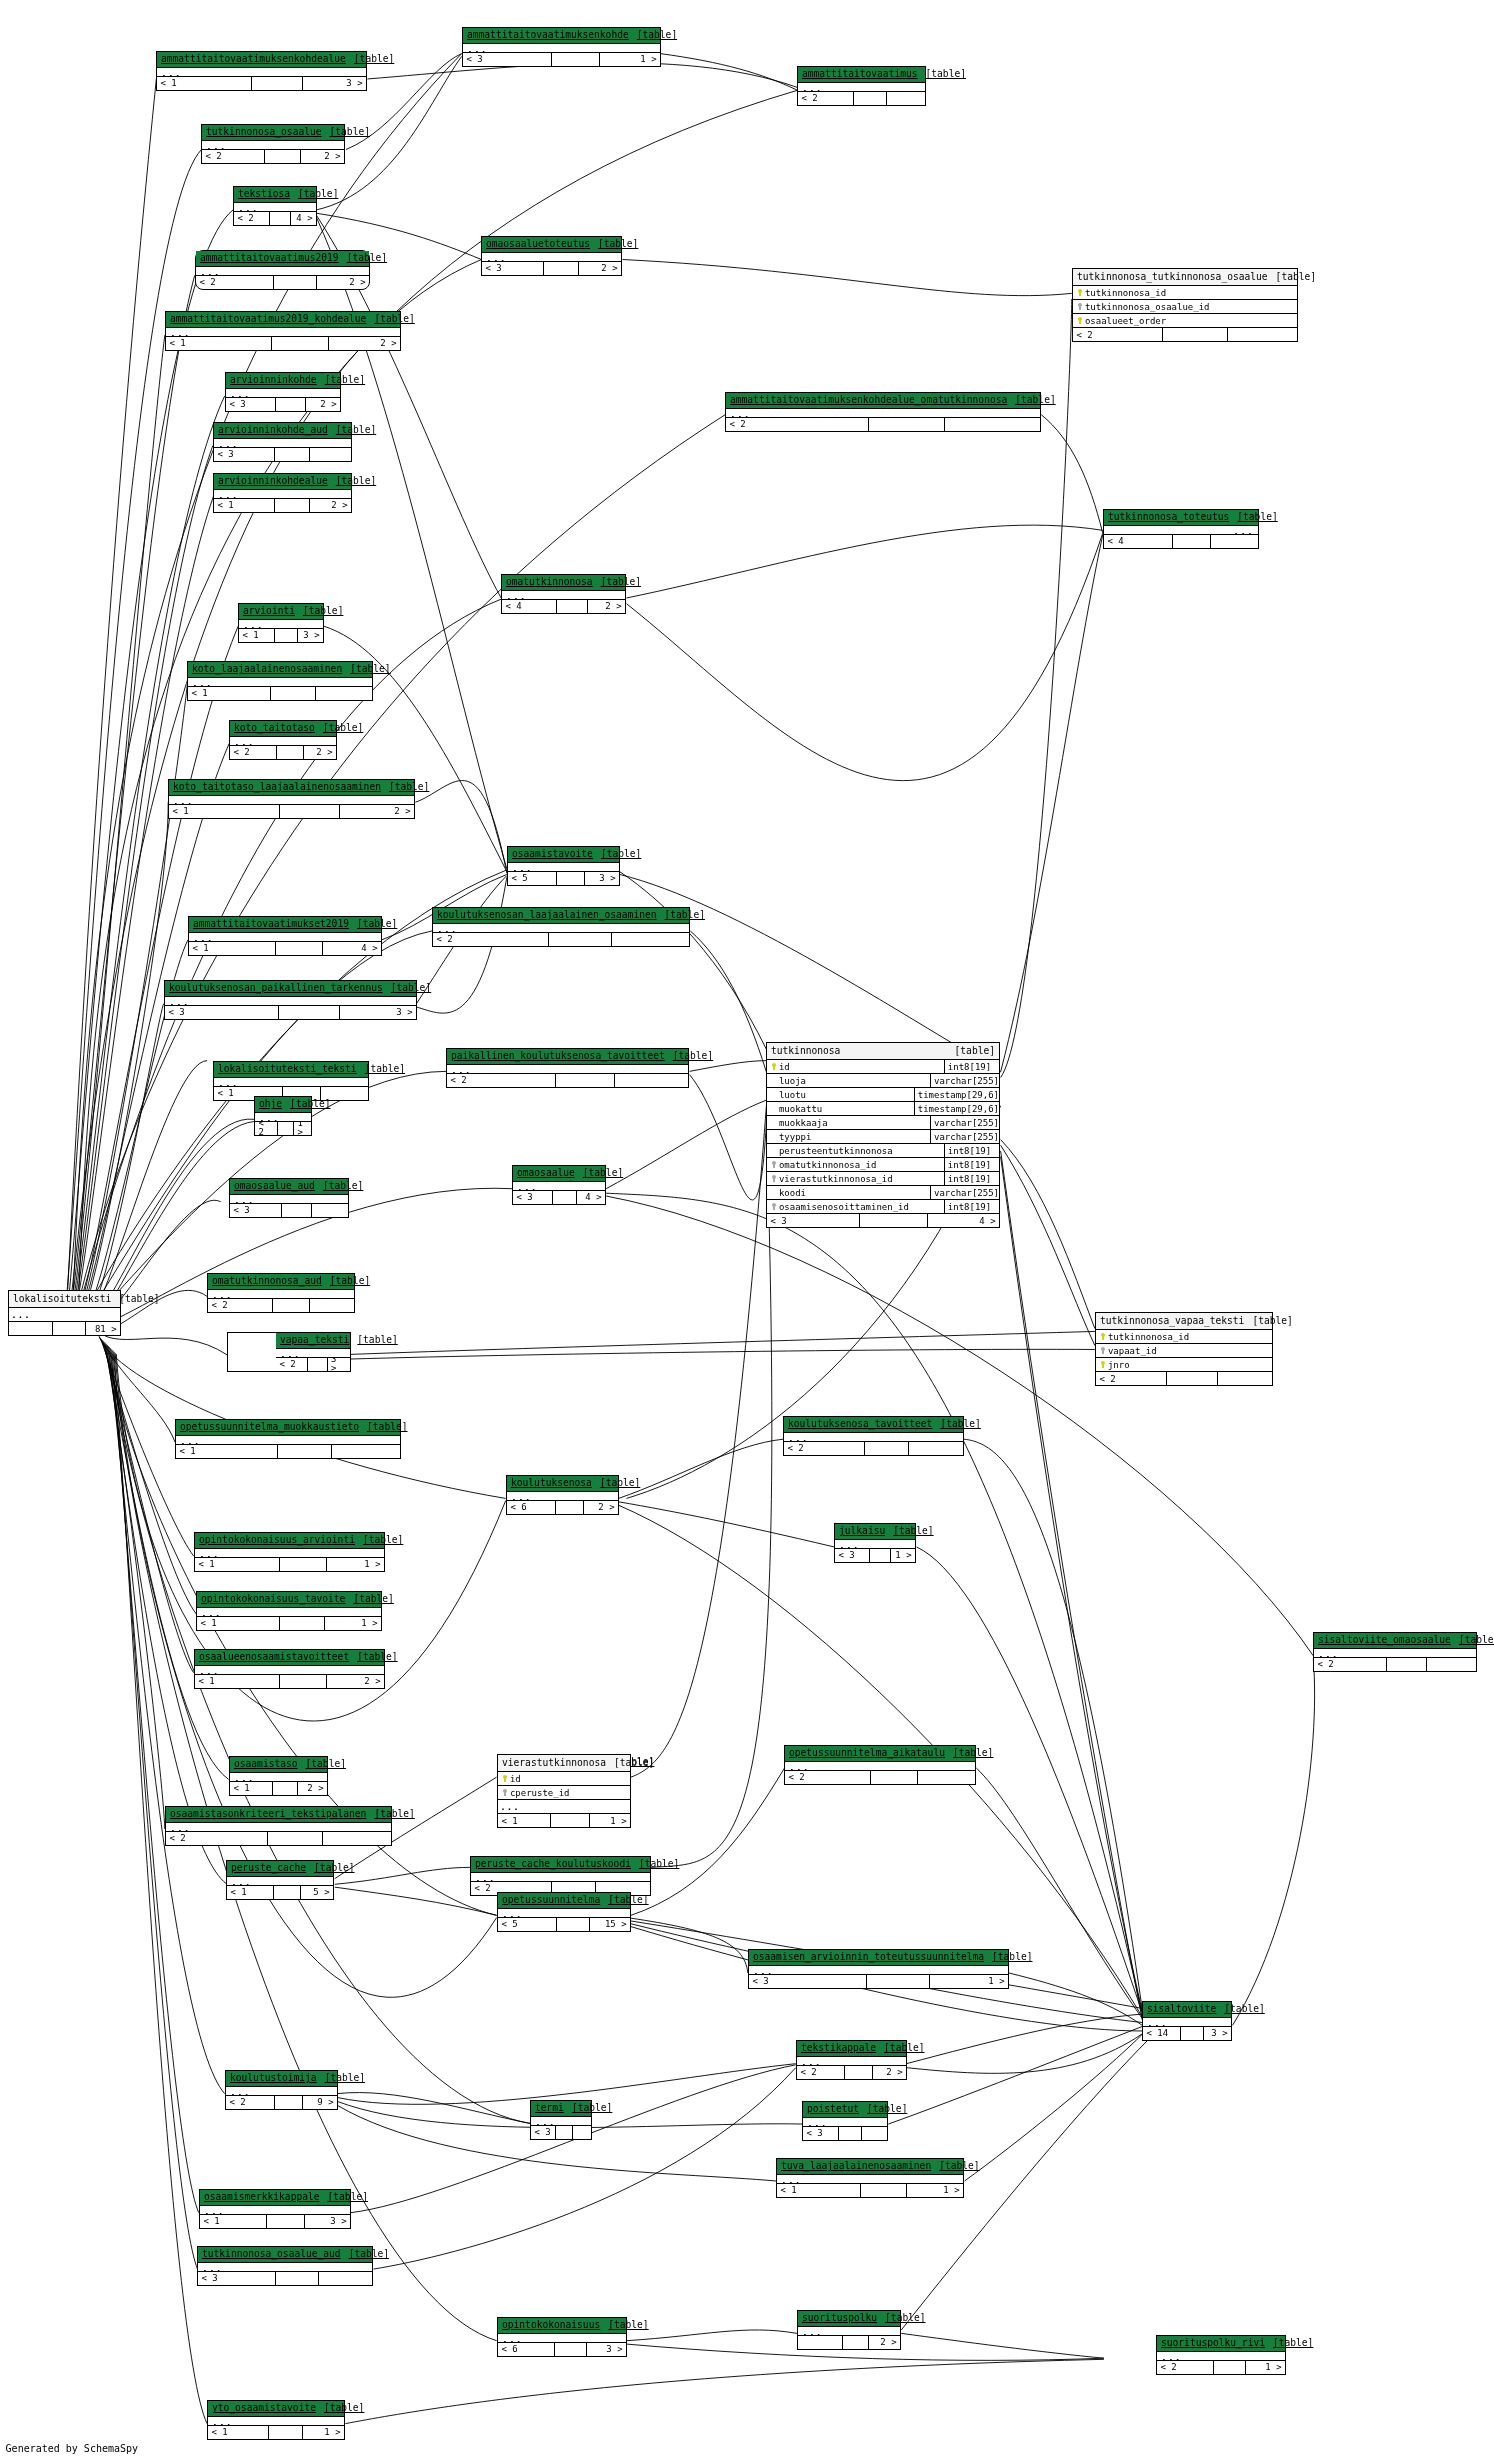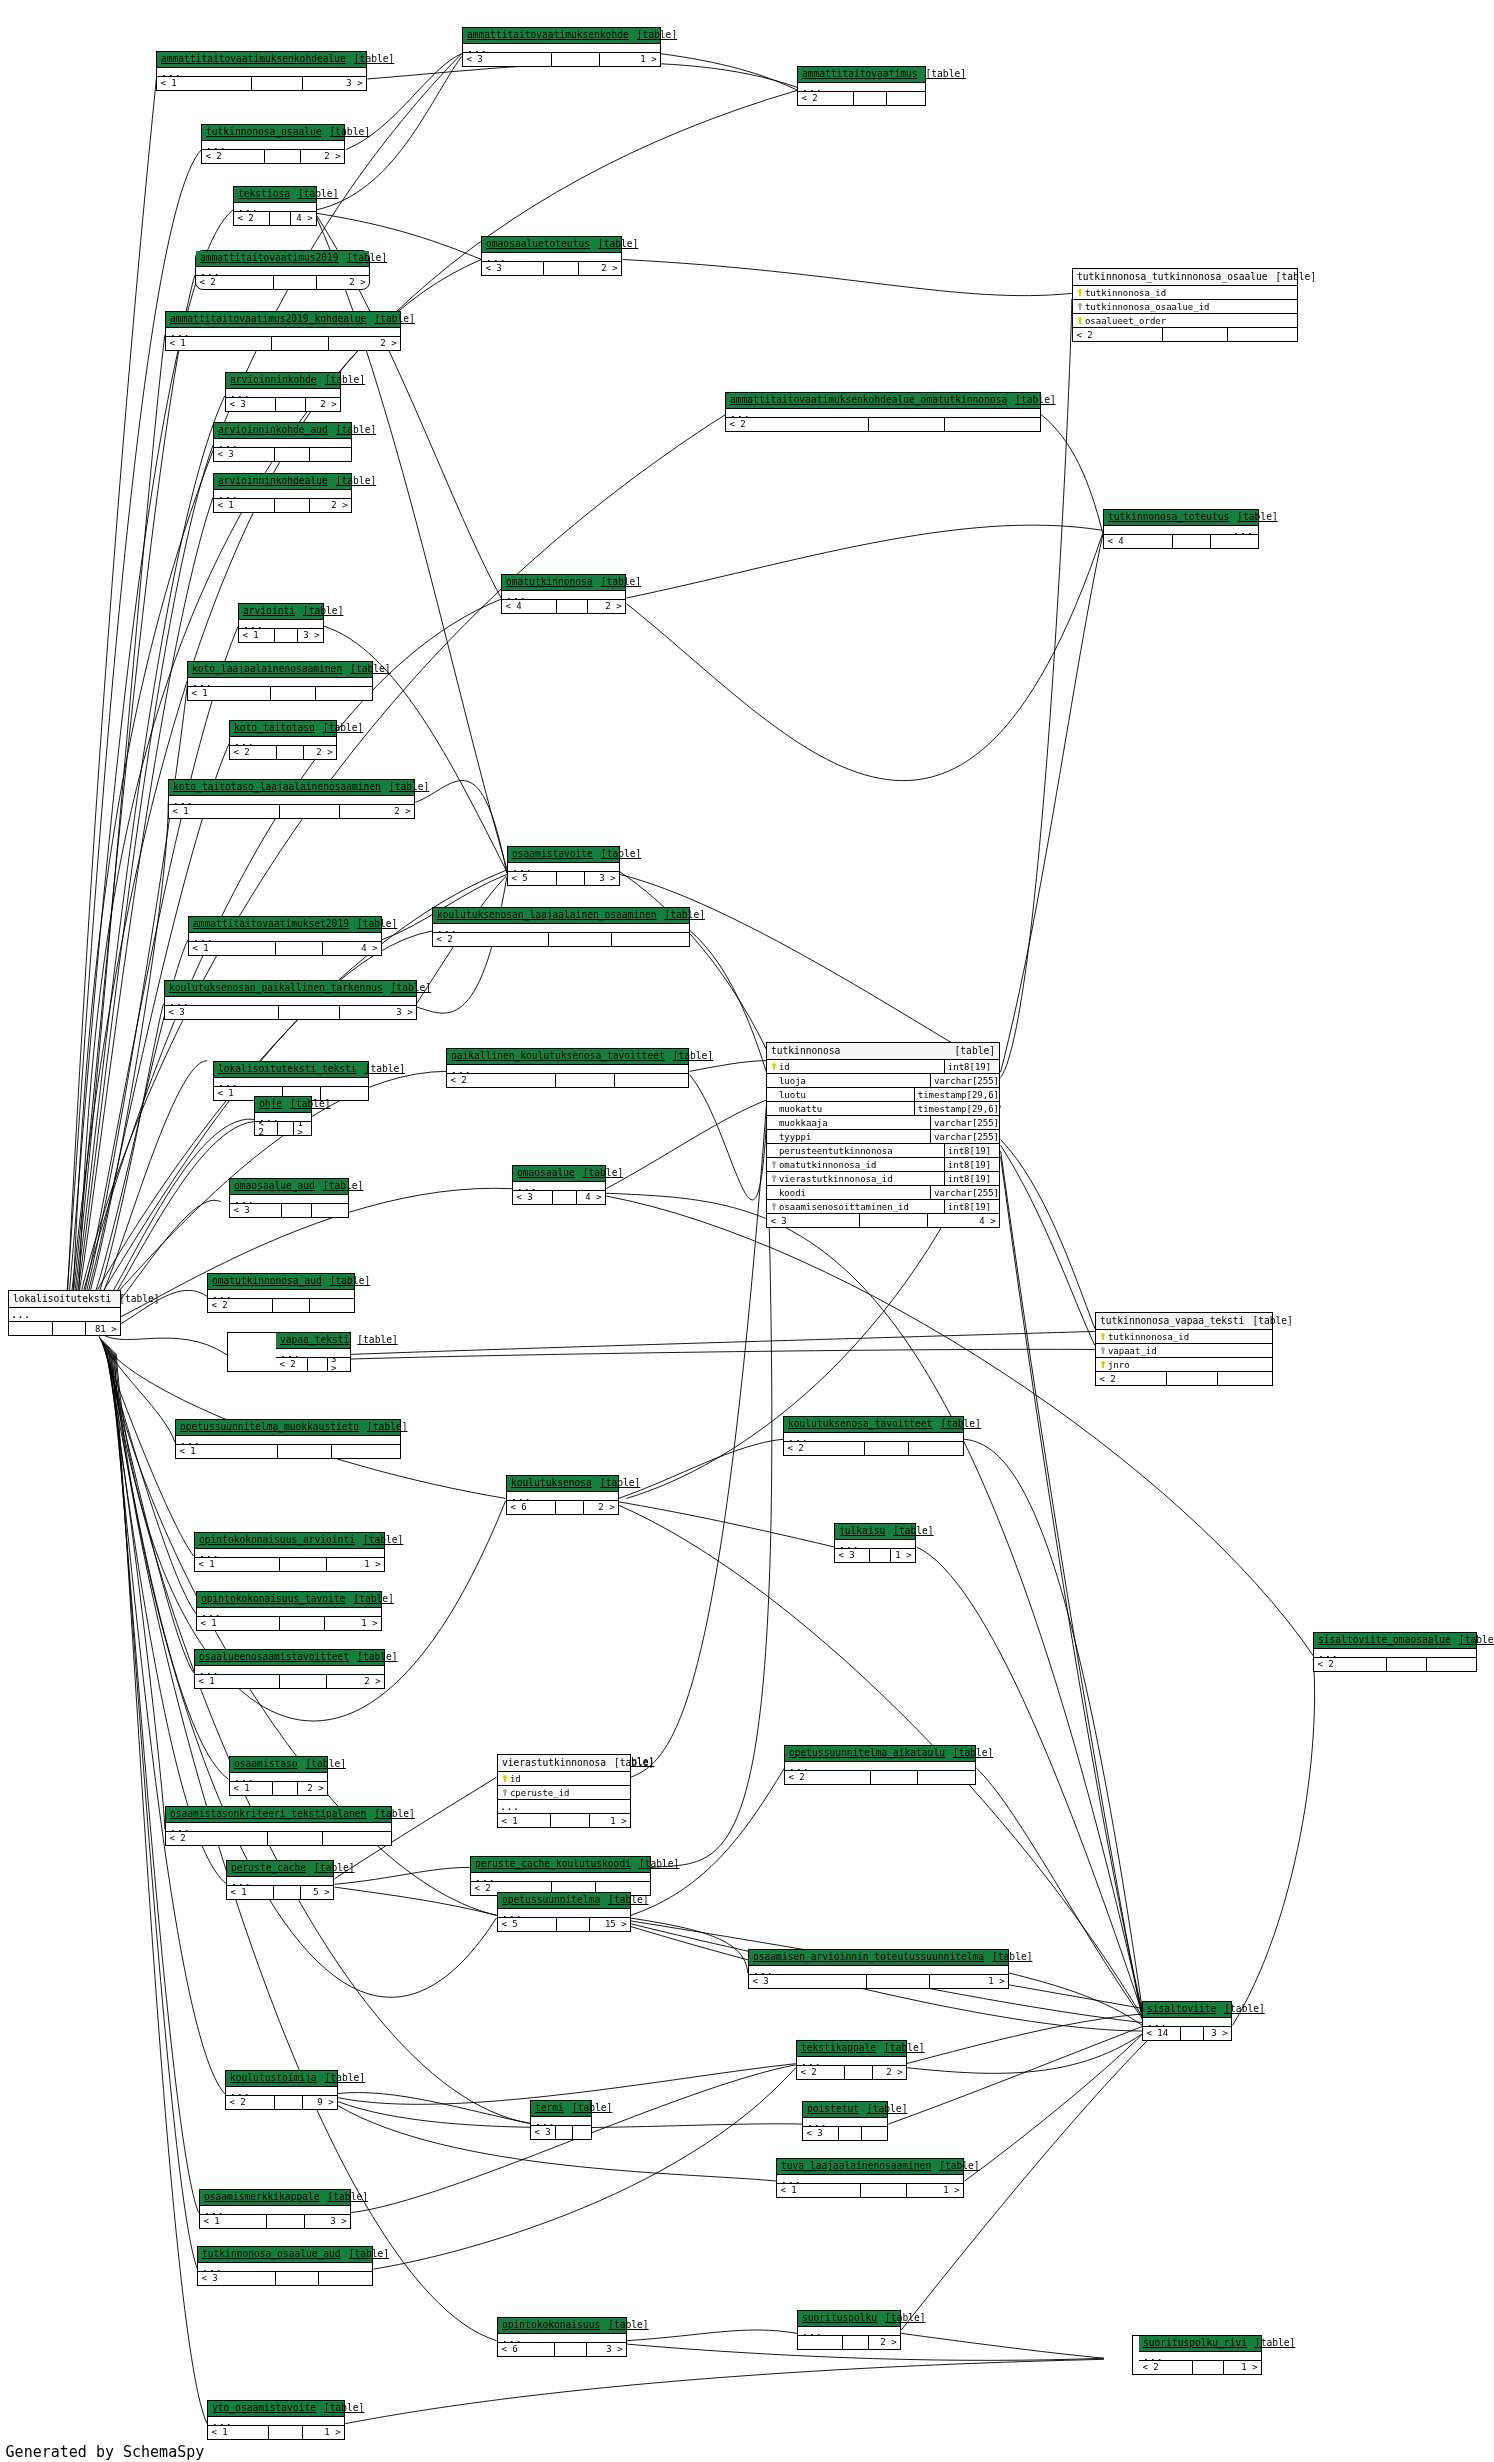--- a/index.html
+++ b/index.html
@@ -168,21 +168,21 @@
   }
   .dnode .foot > div:last-child { border-right: none; }
   .dnode .foot .fl { flex: 2 1 0; justify-content: flex-start; }
   .dnode .foot .fm { flex: 1.4 1 0; }
   .dnode .foot .fr { flex: 1.5 1 0; justify-content: flex-end; }
 
   #footer {
     position: absolute;
     left: 5.6px;
     top: 2443px;
-    font-size: 15px;
+    font-size: 10px;
     color: #000000;
     font-family: "DejaVu Sans Mono", "Liberation Mono", monospace;
     text-align: right;
   }
 </style>
 </head>
 <body>
 
 <div id="canvas">
 
@@ -947,21 +947,21 @@
           <span class="tname">suorituspolku</span>
           <span class="ttag">[table]</span>
         </div>
         <div class="dots">...</div>
         <div class="foot">
           <div class="fl"></div>
           <div class="fm"></div>
           <div class="fr">2 &gt;</div>
         </div>
       </div>
-      <div class="node" style="left: 1132px; top: 2335px; width: 130px; padding-left: 6px;">
+      <div class="node" style="left: 1156px; top: 2335px; width: 130px;">
         <div class="hdr">
           <span class="tname">suorituspolku_rivi</span>
           <span class="ttag">[table]</span>
         </div>
         <div class="dots">...</div>
         <div class="foot">
           <div class="fl">&lt; 2</div>
           <div class="fm"></div>
           <div class="fr">1 &gt;</div>
         </div>

